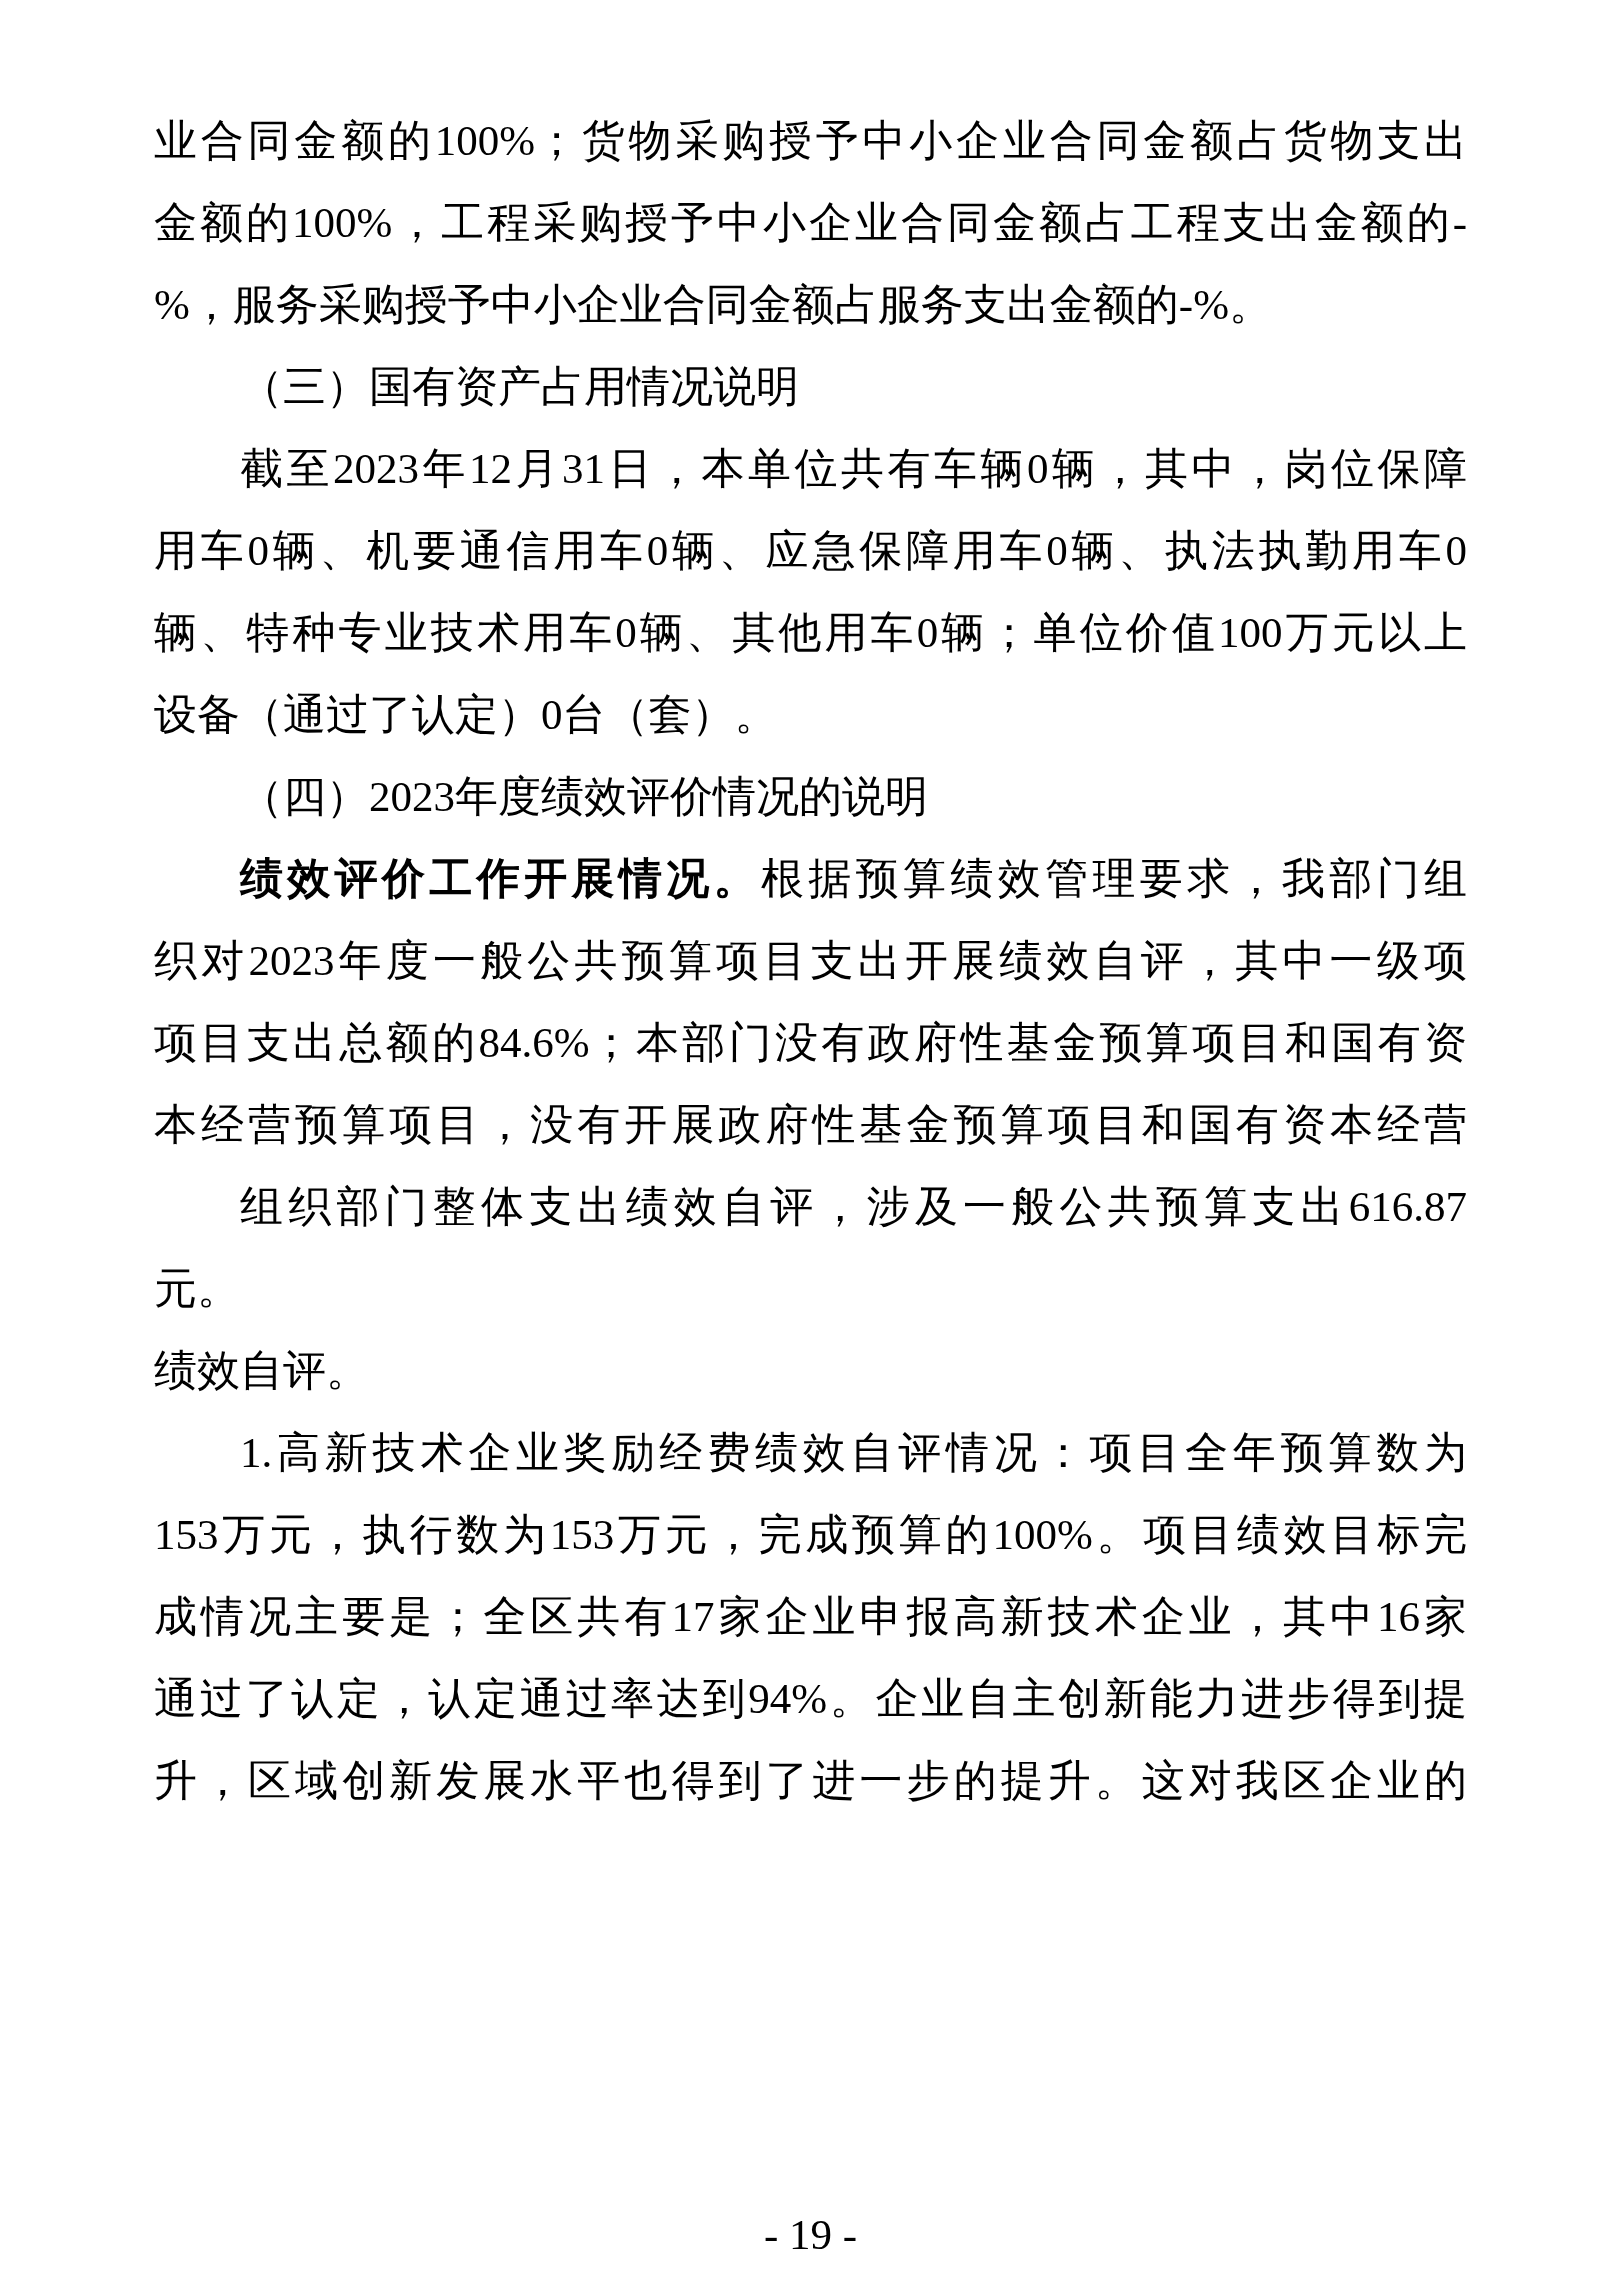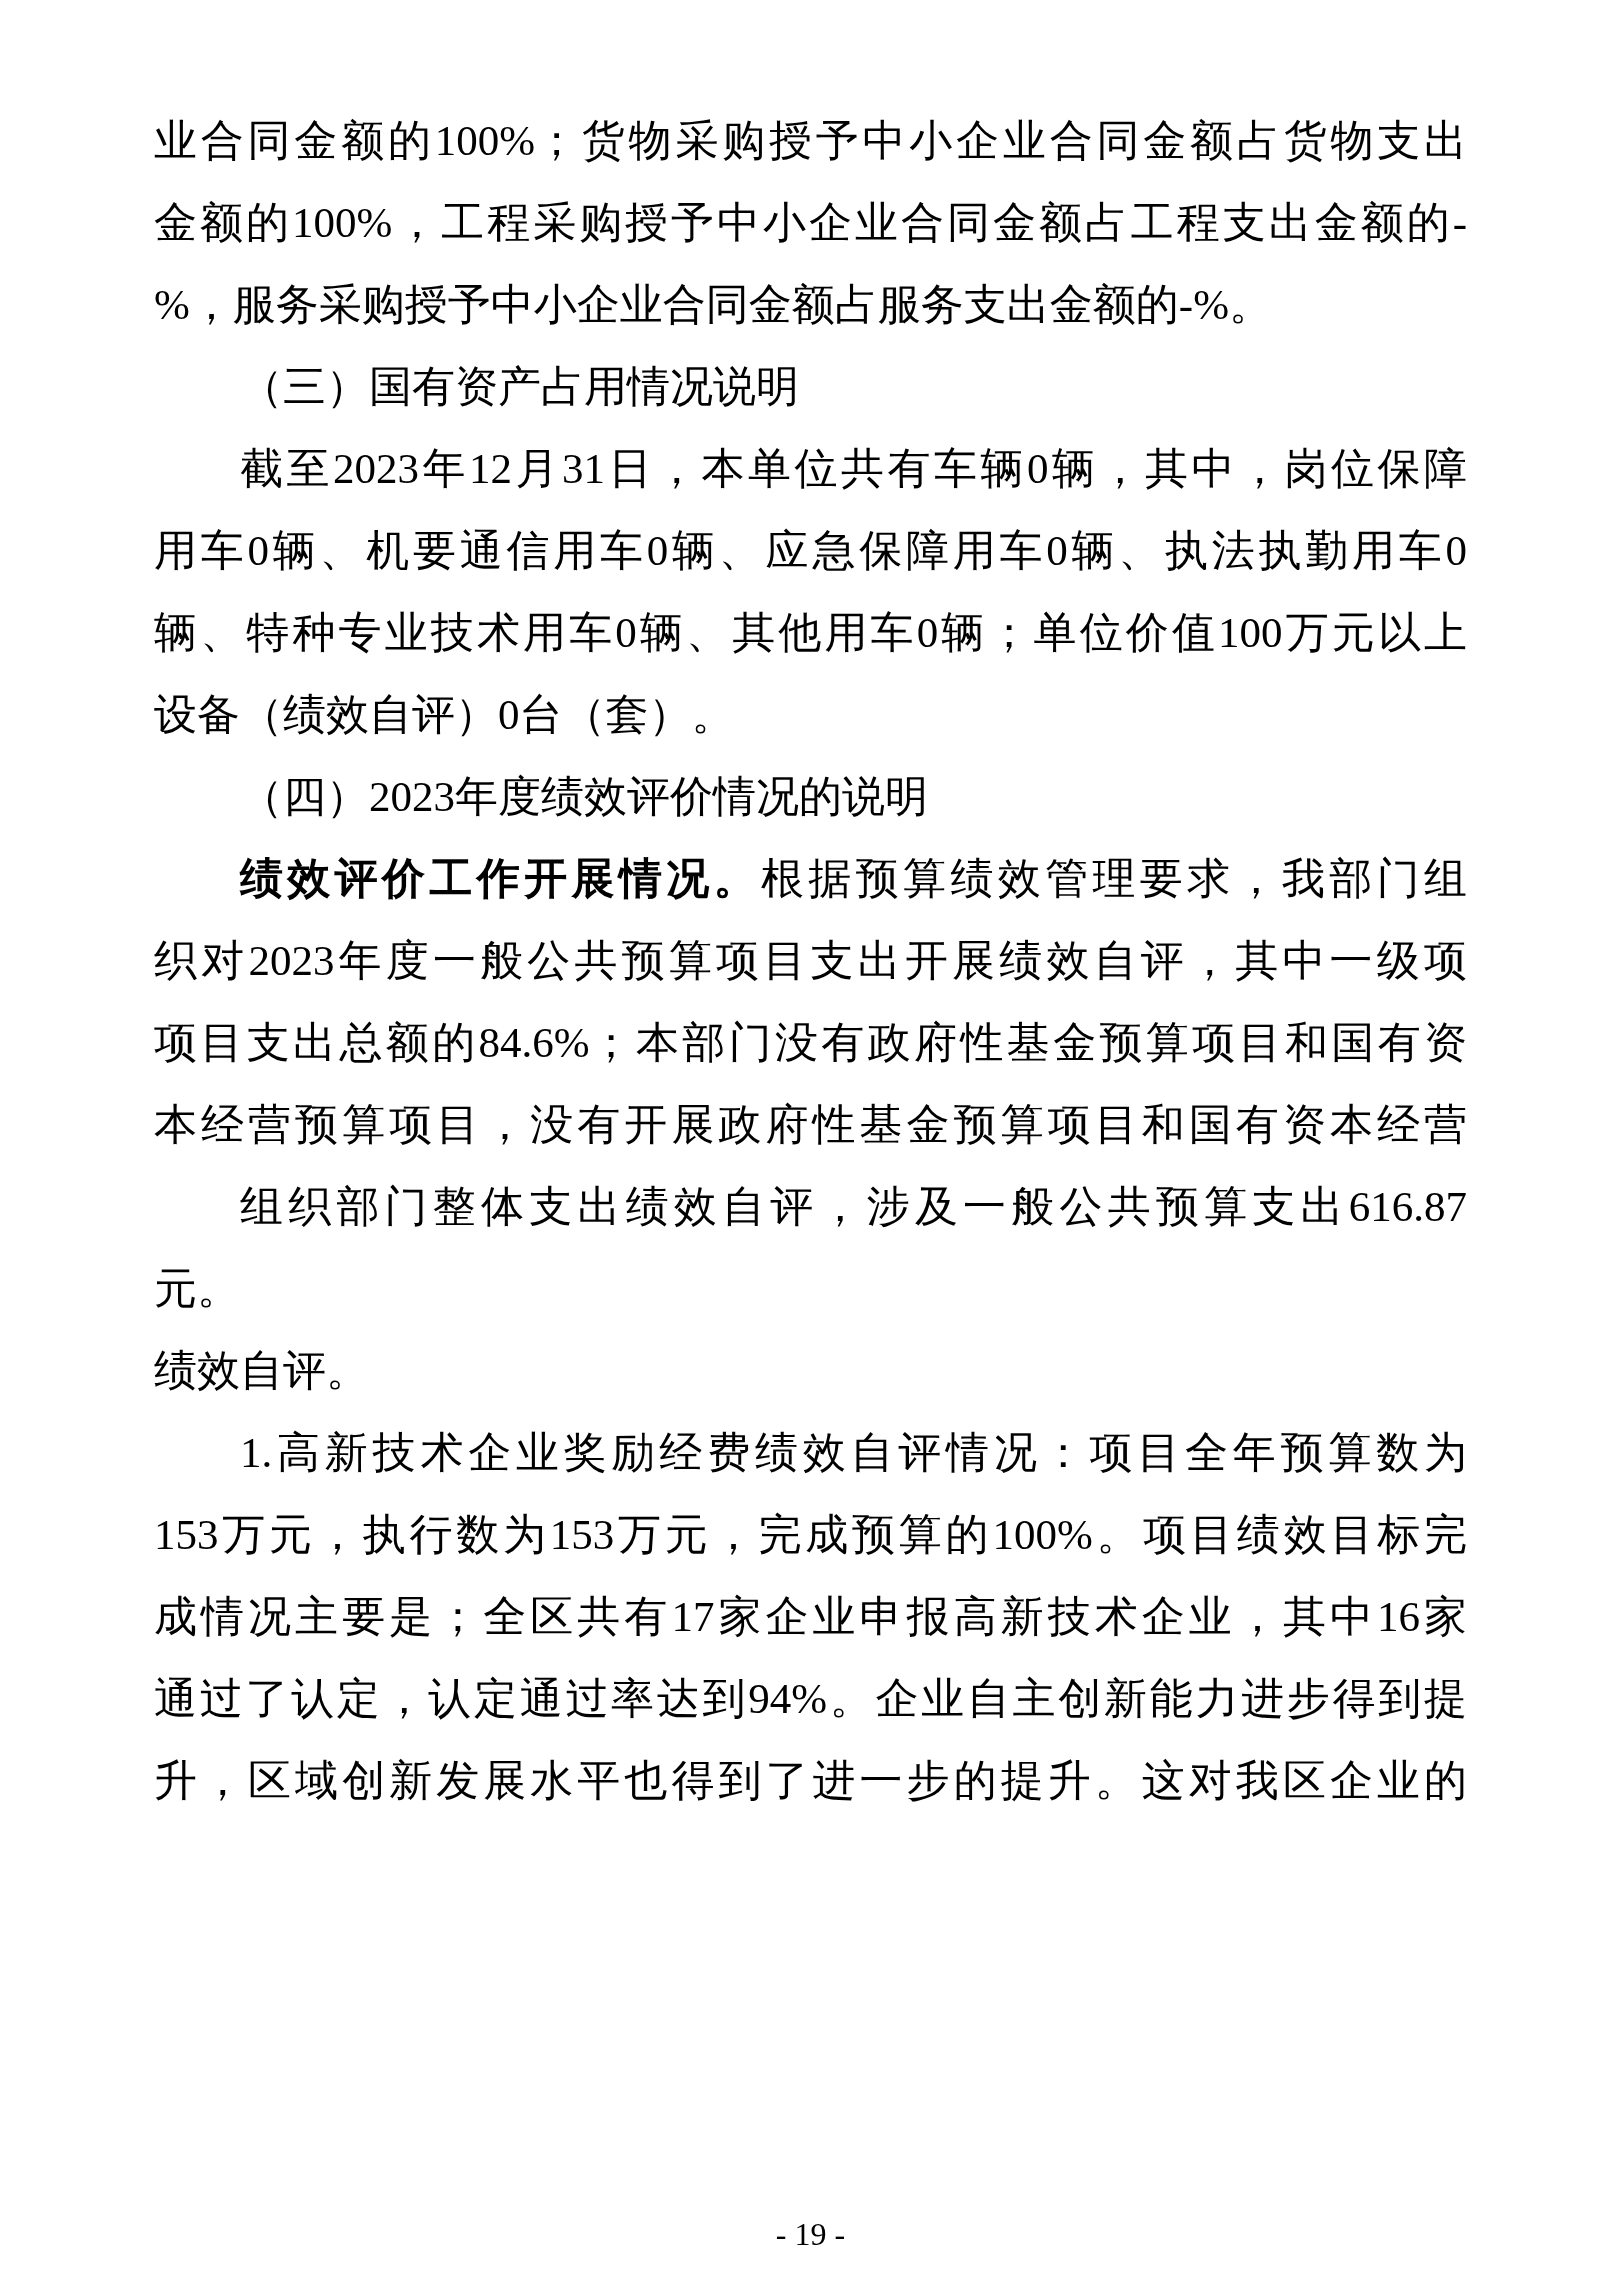--- a/index.html
+++ b/index.html
@@ -33,38 +33,38 @@
   }
   .ind { text-indent: 86px; }
   .heading { font-weight: normal; }
   .bold-lead { font-weight: bold; }
   .footer {
     position: absolute;
     left: 0;
     right: 0;
     top: 2213px;
     text-align: center;
-    font-size: 32px;
+    font-size: 43px;
     line-height: 43px;
     font-family: "Liberation Serif", "DejaVu Serif", serif;
   }
 </style>
 </head>
 <body>
 
 <div class="page">
   <div class="content">
     <div class="line jst">业合同金额的100%；货物采购授予中小企业合同金额占货物支出</div>
     <div class="line jst">金额的100%，工程采购授予中小企业合同金额占工程支出金额的-</div>
     <div class="line">%，服务采购授予中小企业合同金额占服务支出金额的-%。</div>
     <div class="line heading ind">（三）国有资产占用情况说明</div>
     <div class="line jst ind">截至2023年12月31日，本单位共有车辆0辆，其中，岗位保障</div>
     <div class="line jst">用车0辆、机要通信用车0辆、应急保障用车0辆、执法执勤用车0</div>
     <div class="line jst">辆、特种专业技术用车0辆、其他用车0辆；单位价值100万元以上</div>
-    <div class="line">设备（绩效自评）0台（套）。</div>
+    <div class="line">设备（通过了认定）0台（套）。</div>
     <div class="line heading ind">（四）2023年度绩效评价情况的说明</div>
     <div class="line jst ind"><span class="bold-lead">绩效评价工作开展情况。</span><span>根据预算绩效管理要求，我部门组</span></div>
     <div class="line jst">织对2023年度一般公共预算项目支出开展绩效自评，其中一级项</div>
     <div class="line jst">项目支出总额的84.6%；本部门没有政府性基金预算项目和国有资</div>
     <div class="line jst">本经营预算项目，没有开展政府性基金预算项目和国有资本经营</div>
     <div class="line jst ind">组织部门整体支出绩效自评，涉及一般公共预算支出616.87</div>
     <div class="line">元。</div>
     <div class="line">绩效自评。</div>
     <div class="line jst ind">1.高新技术企业奖励经费绩效自评情况：项目全年预算数为</div>
     <div class="line jst">153万元，执行数为153万元，完成预算的100%。项目绩效目标完</div>

